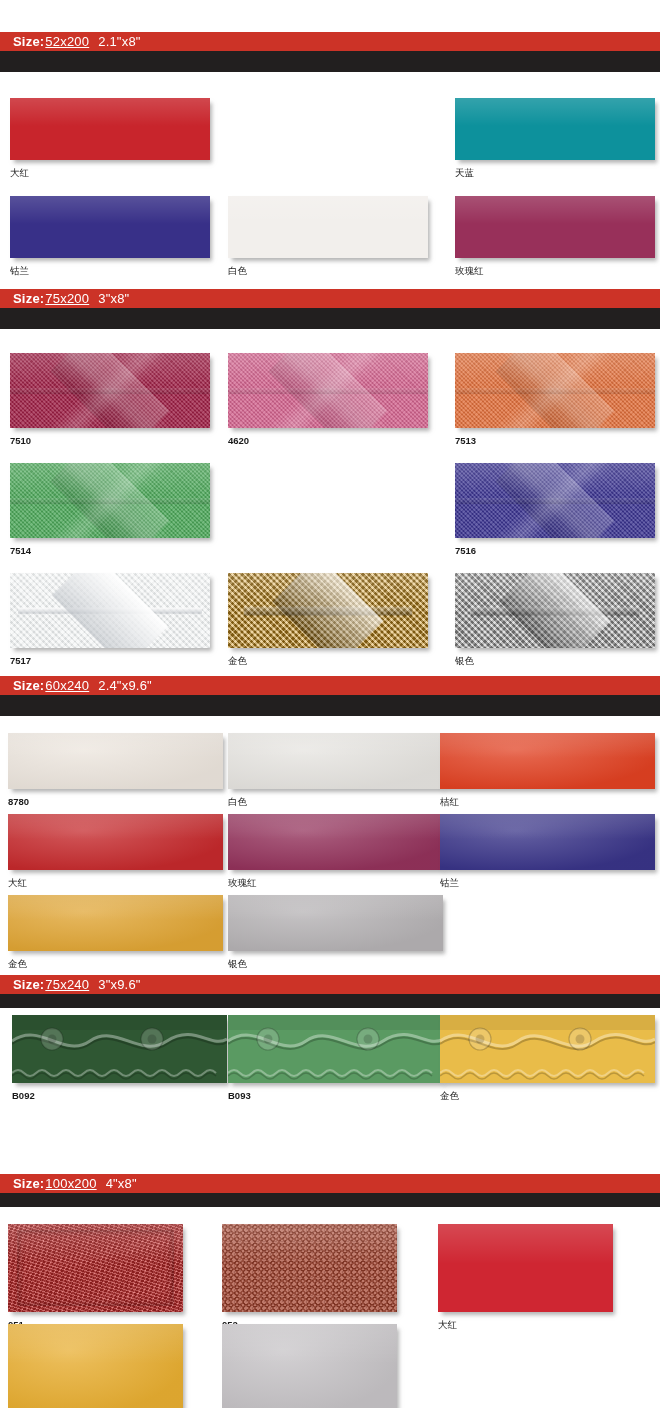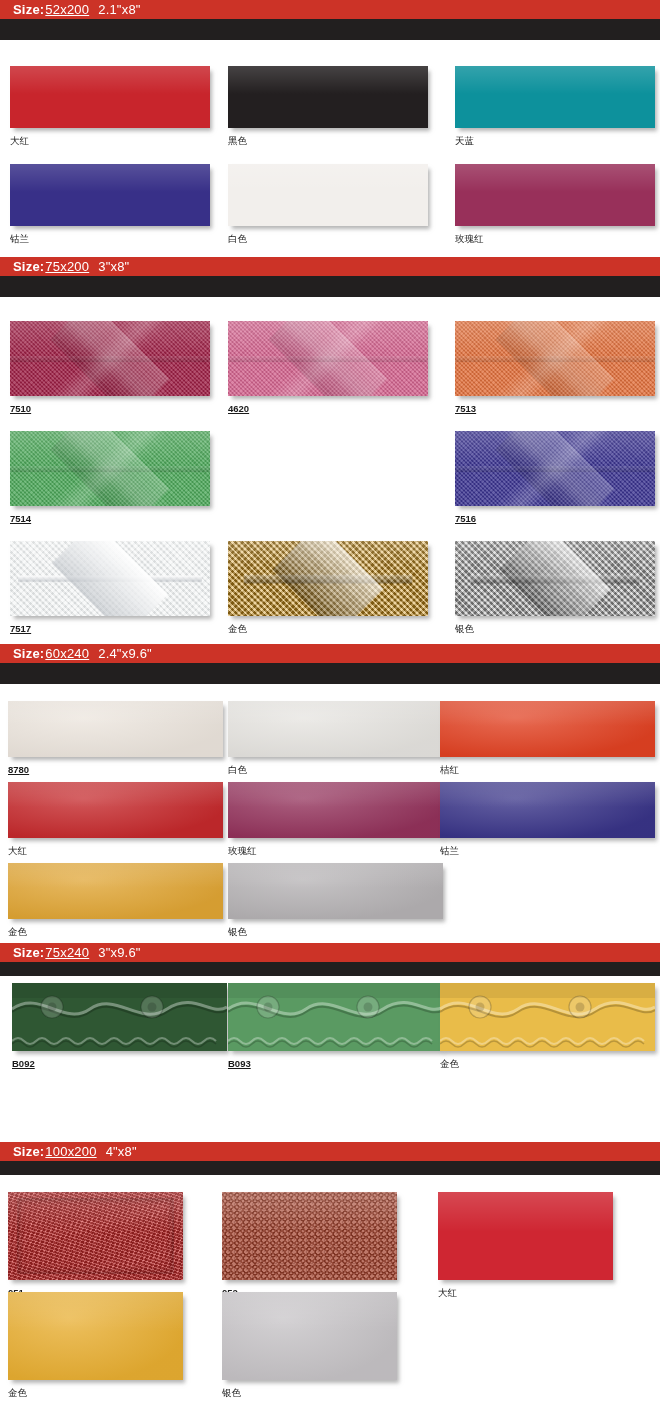--- a/index.html
+++ b/index.html
@@ -3,21 +3,21 @@
 <meta charset="utf-8">
 <style>
   * { box-sizing: border-box; margin: 0; padding: 0; }
   html, body {
     width: 660px;
     height: 1408px;
     background: #ffffff;
     font-family: "Liberation Sans", "DejaVu Sans", sans-serif;
     overflow: hidden;
   }
-  .page { position: relative; width: 660px; height: 1000px; background:#fff; }
+  .page { position: relative; width: 660px; height: 1000px; background:#fff;margin-top:32px; }
 
   
   .banner { width: 100%; }
   .banner-red {
     background: #cc3327;
     height: 19px;
     display: flex;
     align-items: center;
     padding-left: 13px;
     color: #ffffff;
@@ -45,21 +45,21 @@
     position: absolute; left: 0; top: 0; right: 0; height: 45%;
     background: linear-gradient(to bottom, rgba(255,255,255,0.16), rgba(255,255,255,0));
     pointer-events: none;
   }
   .caption {
     font-size: 9.5px;
     color: #1a1a1a;
     margin-top: 7px;
     white-space: nowrap;
   }
-  .caption.code { font-weight: bold; text-decoration: underline; }
+  .caption.code { font-weight: bold; }
 
   
   
   .tex-diamond::before {
     content: "";
     position: absolute; inset: 0;
     background:
       
       linear-gradient(135deg, rgba(255,255,255,0.00) 42%, rgba(255,255,255,0.18) 50%, rgba(255,255,255,0.00) 58%),
       linear-gradient(45deg,  rgba(0,0,0,0.00) 42%, rgba(255,255,255,0.13) 50%, rgba(0,0,0,0.00) 58%),
@@ -191,28 +191,20 @@
       </div>
       <div class="banner-black"></div>
     </div>
         <div class="cell" style="position:absolute; left:10px; top:66px;">
           <div class="swatch-wrap">
             <div class="swatch " style="width:200px; height:62px; background-color:#c8252c;">
               
             </div>
           </div>
           <div class="caption">大红</div>
-        </div>
-        <div class="cell" style="position:absolute; left:228px; top:66px;">
-          <div class="swatch-wrap">
-            <div class="swatch " style="width:200px; height:62px; background-color:#231f20;">
-              
-            </div>
-          </div>
-          <div class="caption">黑色</div>
         </div>
         <div class="cell" style="position:absolute; left:455px; top:66px;">
           <div class="swatch-wrap">
             <div class="swatch " style="width:200px; height:62px; background-color:#0d919c;">
               
             </div>
           </div>
           <div class="caption">天蓝</div>
         </div>
         <div class="cell" style="position:absolute; left:10px; top:164px;">

